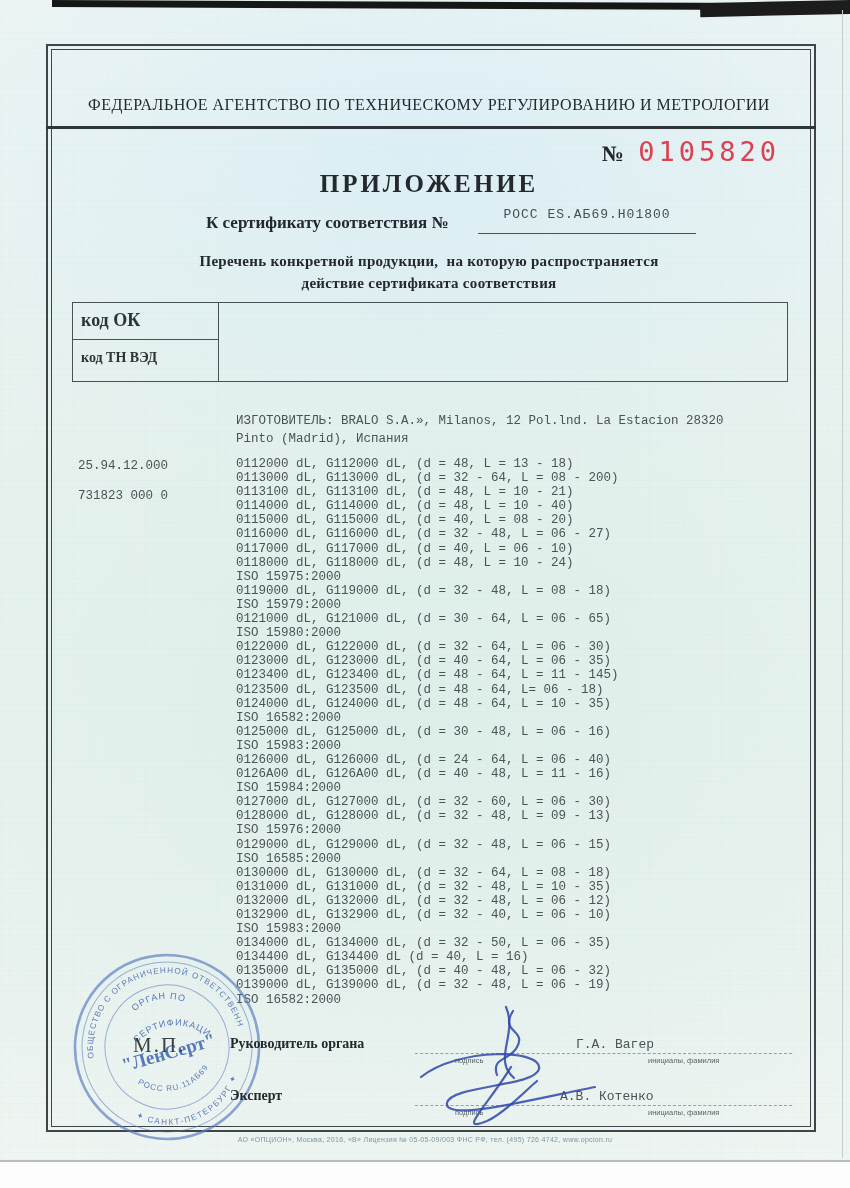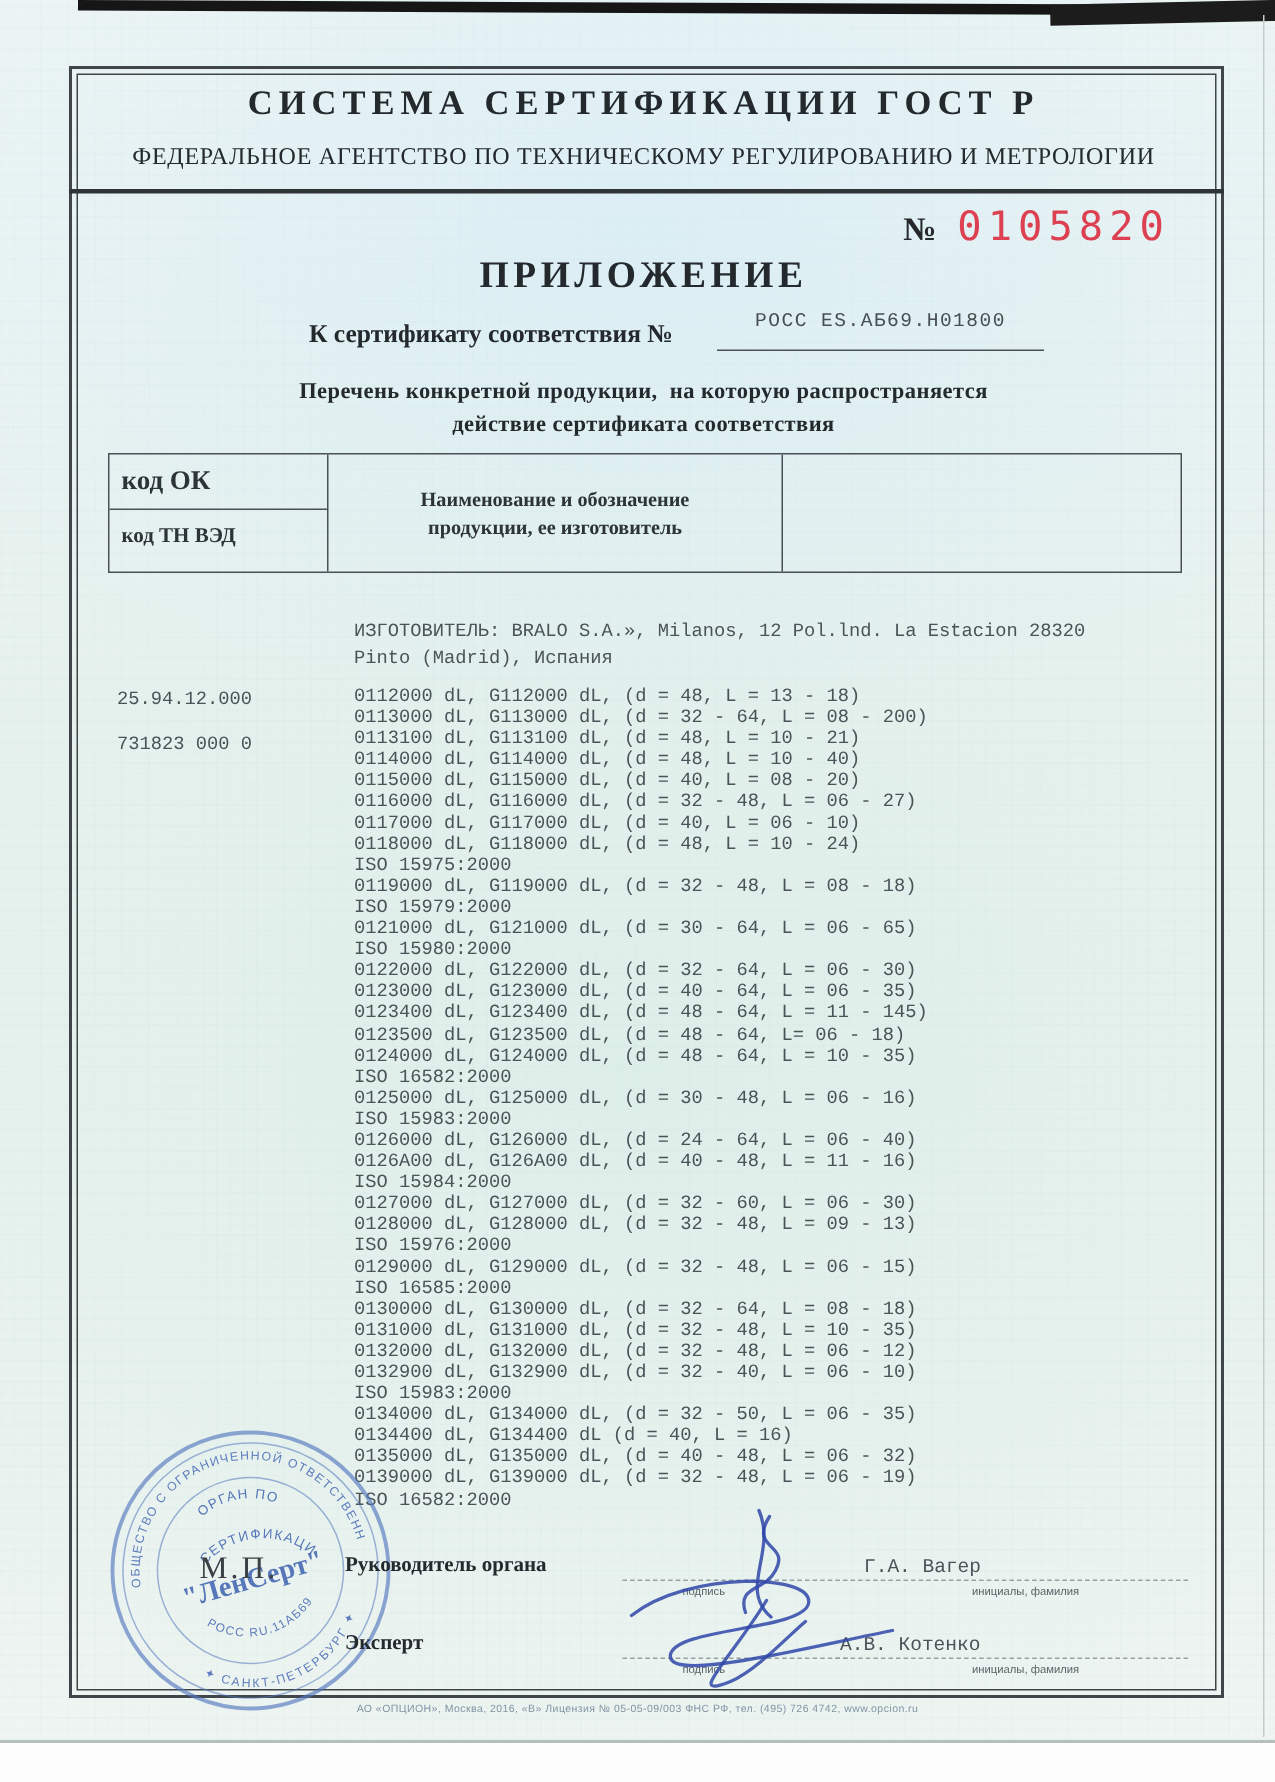--- a/index.html
+++ b/index.html
@@ -98,21 +98,20 @@
   <div class="strip-top-right"></div>
   <div class="edge-right"></div>
   <div class="edge-bottom"></div>
   <div class="below-page"></div>
 
   <div class="frame">
     <div class="frame-inner"></div>
   </div>
   <div class="header-divider abs"></div>
 
-  <div class="abs center sys-title">СИСТЕМА СЕРТИФИКАЦИИ ГОСТ Р</div>
   <div class="abs center agency">ФЕДЕРАЛЬНОЕ АГЕНТСТВО ПО ТЕХНИЧЕСКОМУ РЕГУЛИРОВАНИЮ И МЕТРОЛОГИИ</div>
 
   <div class="abs form-no">
     <span class="nz">№</span><span class="digits">0105820</span>
   </div>
 
   <div class="abs center apx-title">ПРИЛОЖЕНИЕ</div>
 
   <div class="abs cert-label">К сертификату соответствия №</div>
   <div class="abs cert-num-box">
@@ -120,22 +119,20 @@
   </div>
 
   <div class="abs center descr">Перечень конкретной продукции,  на которую распространяется
 действие сертификата соответствия</div>
 
   <div class="abs tbl">
     <div class="c1">
       <div class="r1">код ОК</div>
       <div class="r2">код ТН ВЭД</div>
     </div>
-    <div class="c2">Наименование и обозначение
-продукции, ее изготовитель</div>
   </div>
 
   <div class="abs mono manufacturer">ИЗГОТОВИТЕЛЬ: BRALO S.A.», Milanos, 12 Pol.lnd. La Estacion 28320
 Pinto (Madrid), Испания</div>
   <div class="abs mono code-ok">25.94.12.000</div>
   <div class="abs mono code-tnved">731823 000 0</div>
 
   <div class="abs products">
 
   <div class="pl mono">0112000 dL, G112000 dL, (d = 48, L = 13 - 18)</div>

